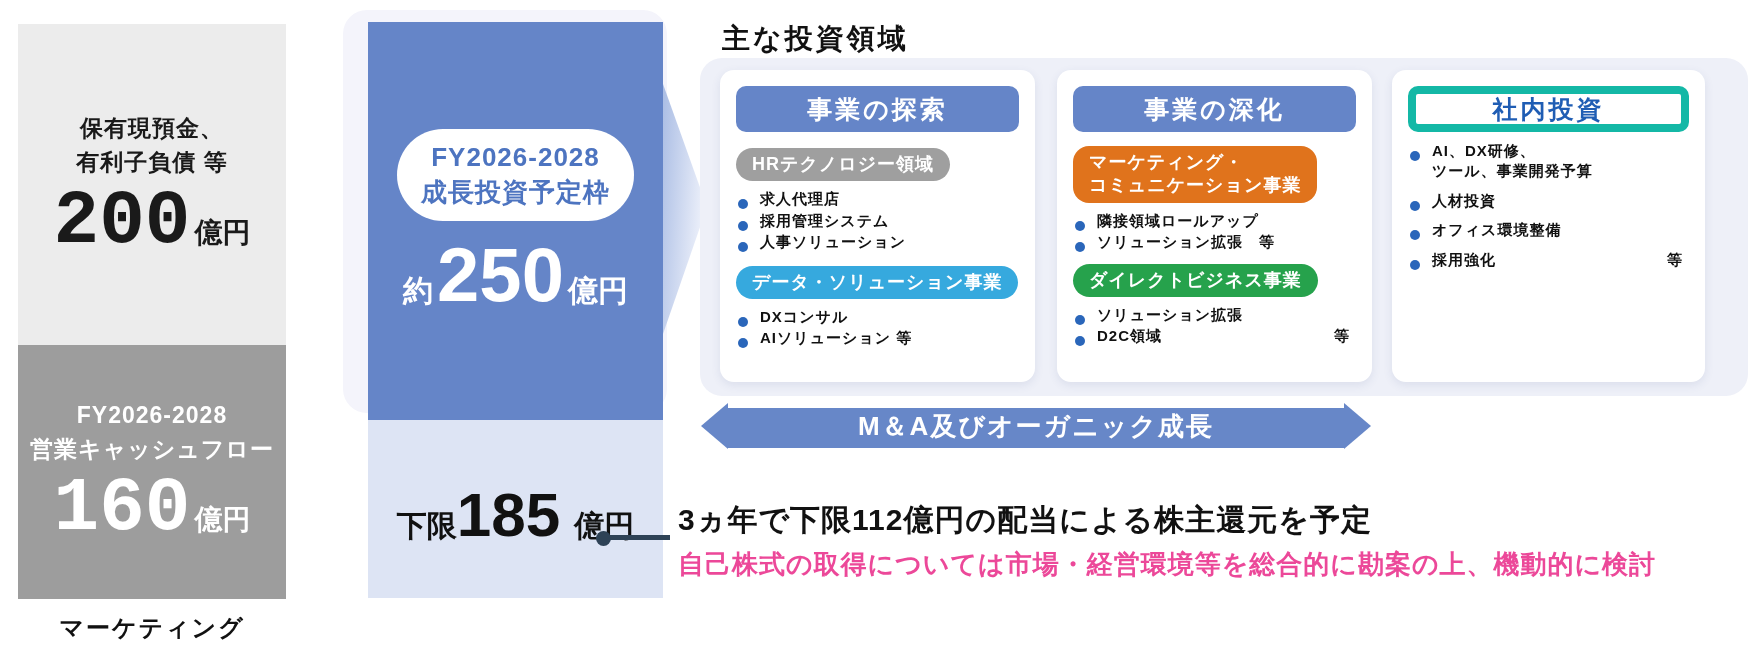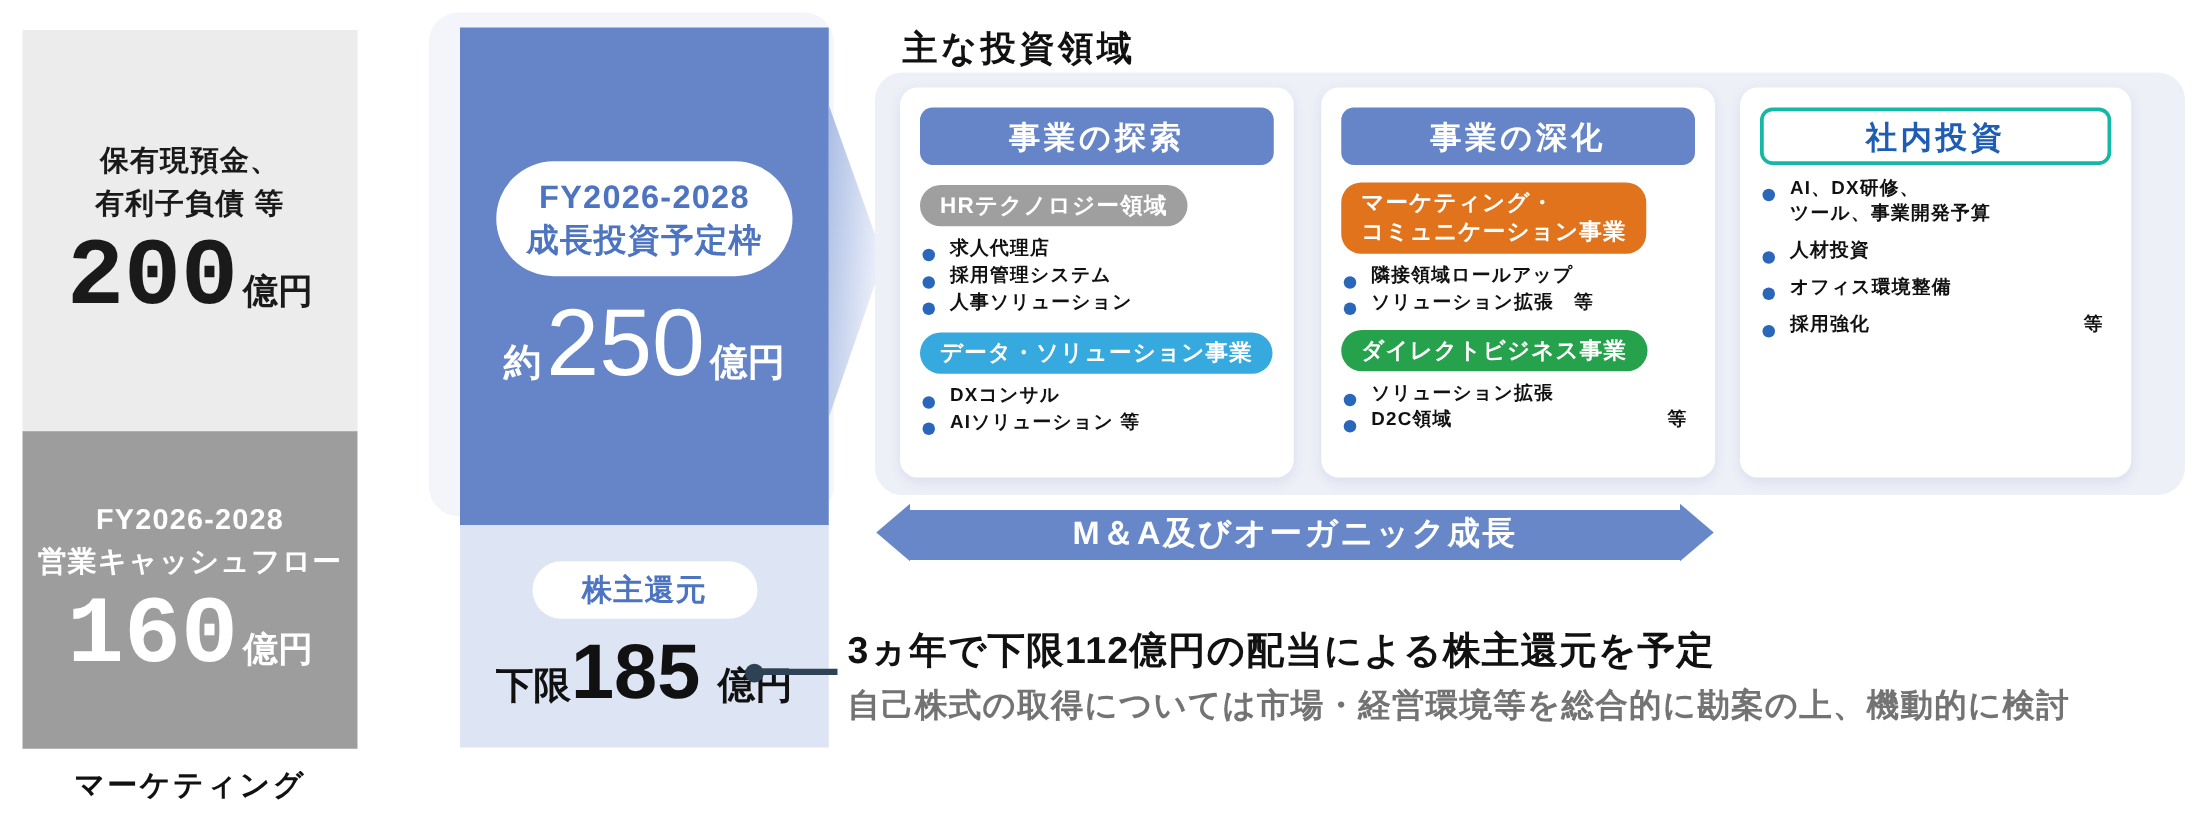--- a/index.html
+++ b/index.html
@@ -18,39 +18,39 @@
   .col-label{position:absolute;top:612px;text-align:center;font-size:24px;font-weight:800;letter-spacing:2px;color:#111;}
   .cashin-label{left:18px;width:268px;}
   .cashout-label{left:368px;width:295px;}
 
   
   .mid-frame{position:absolute;left:343px;top:10px;width:324px;height:403px;background:#f4f4fb;border-radius:24px;}
   .growth-block{position:absolute;left:368px;top:22px;width:295px;height:398px;background:#6585c8;display:flex;flex-direction:column;align-items:center;justify-content:center;}
   .growth-pill{background:#ffffff;border-radius:50px;padding:11px 24px;text-align:center;color:#4d74c0;font-size:26px;font-weight:800;line-height:1.35;letter-spacing:1px;}
   .growth-amount{display:flex;align-items:baseline;margin-top:16px;color:#ffffff;}
   .growth-amount .prefix{font-size:30px;font-weight:800;margin-right:4px;}
-  .growth-amount .num{font-size:76px;font-weight:400;line-height:1;}
+  .growth-amount .num{font-size:76px;font-weight:700;line-height:1;}
   .growth-amount .unit{font-size:30px;font-weight:800;margin-left:4px;}
   .shareholder-block{position:absolute;left:368px;top:420px;width:295px;height:178px;background:#dde4f4;display:flex;flex-direction:column;align-items:center;justify-content:center;}
   .sh-pill{background:#ffffff;border-radius:26px;padding:7px 40px;color:#4d74c0;font-size:24px;font-weight:800;letter-spacing:1px;}
   .sh-amount{display:flex;align-items:baseline;margin-top:12px;color:#111;}
   .sh-amount .prefix{font-size:30px;font-weight:800;}
   .sh-amount .num{font-size:62px;font-weight:800;line-height:1;}
   .sh-amount .unit{font-size:30px;font-weight:800;margin-left:14px;}
   .flow-triangle{position:absolute;left:663px;top:84px;}
 
   
   .cards-panel{position:absolute;left:700px;top:58px;width:1048px;height:338px;background:#eef0f8;border-radius:22px;}
   .inv-title{position:absolute;left:722px;top:20px;font-size:28px;font-weight:800;letter-spacing:3px;color:#111;}
   .card{position:absolute;top:70px;height:312px;background:#ffffff;border-radius:14px;box-shadow:0 3px 10px rgba(50,65,130,0.10);padding:16px;box-sizing:border-box;}
   .card1{left:720px;width:315px;}
   .card2{left:1057px;width:315px;}
   .card3{left:1392px;width:313px;}
   .card-header{height:46px;border-radius:10px;background:#6585c8;color:#ffffff;font-size:25px;font-weight:800;letter-spacing:3px;display:flex;align-items:center;justify-content:center;}
-  .card-header.outlined{background:#ffffff;border:3px solid #14b8a6;color:#1f5db4;box-sizing:border-box;}
+  .card-header.outlined{background:#ffffff;border:8px solid #14b8a6;color:#1f5db4;box-sizing:border-box;}
   .tag{display:inline-block;border-radius:17px;color:#ffffff;font-size:18px;font-weight:800;padding:5px 16px;letter-spacing:1px;line-height:1.3;}
   .tag.gray{background:#9f9f9f;margin-top:16px;}
   .tag.cyan{background:#36a9de;margin-top:12px;}
   .tag.orange{background:#e0731c;margin-top:14px;border-radius:16px;text-align:left;}
   .tag.green{background:#26a24c;margin-top:10px;}
   ul.items{list-style:none;margin:8px 0 0 2px;padding:0;}
   ul.items li{display:flex;align-items:flex-start;font-size:15px;font-weight:800;color:#111;line-height:1.36;margin:1px 0;letter-spacing:1px;}
   ul.items.roomy li{margin:9px 0;}
   .dot{width:10px;height:10px;border-radius:50%;background:#2a66ba;margin:10px 12px 0 0;flex:none;}
   .li-text{flex:1;}
@@ -62,21 +62,21 @@
           font-size:26px;font-weight:800;letter-spacing:2px;text-align:center;line-height:36px;}
   .ma-bar::before{content:"";position:absolute;left:-27px;top:-5px;width:0;height:0;
           border-top:23px solid transparent;border-bottom:23px solid transparent;border-right:27px solid #6787c8;}
   .ma-bar::after{content:"";position:absolute;right:-27px;top:-5px;width:0;height:0;
           border-top:23px solid transparent;border-bottom:23px solid transparent;border-left:27px solid #6787c8;}
 
   
   .connector-dot{position:absolute;left:596px;top:531px;width:15px;height:15px;border-radius:50%;background:#2e4256;}
   .connector-line{position:absolute;left:608px;top:535px;width:62px;height:5px;background:#2e4256;}
   .note1{position:absolute;left:678px;top:500px;font-size:30px;font-weight:800;letter-spacing:1px;color:#111;}
-  .note2{position:absolute;left:678px;top:547px;font-size:26px;font-weight:800;letter-spacing:1px;color:#737373;}
+  .note2{position:absolute;left:678px;top:547px;font-size:26px;font-weight:800;letter-spacing:1px;color:#ec4899;}
 </style>
 </head>
 <body>
 
 <div class="canvas">
 
   <div class="block cashin-top">
     <div class="block-lines">
       <div>保有現預金、</div>
       <div>有利子負債 等</div>
@@ -118,21 +118,20 @@
     <defs>
       <linearGradient id="tg" x1="0" y1="0" x2="1" y2="0.4">
         <stop offset="0" stop-color="#aabde4"></stop>
         <stop offset="1" stop-color="#eff2fb"></stop>
       </linearGradient>
     </defs>
     <polygon points="0,0 44,123 0,250" fill="url(#tg)"></polygon>
   </svg>
 
   <div class="shareholder-block">
-    <div class="sh-pill">株主還元</div>
     <div class="sh-amount">
       <span class="prefix">下限</span>
       <span class="num">185</span>
       <span class="unit">億円</span>
     </div>
   </div>
 
 
   <div class="cards-panel"></div>
   <div class="inv-title">主な投資領域</div>

